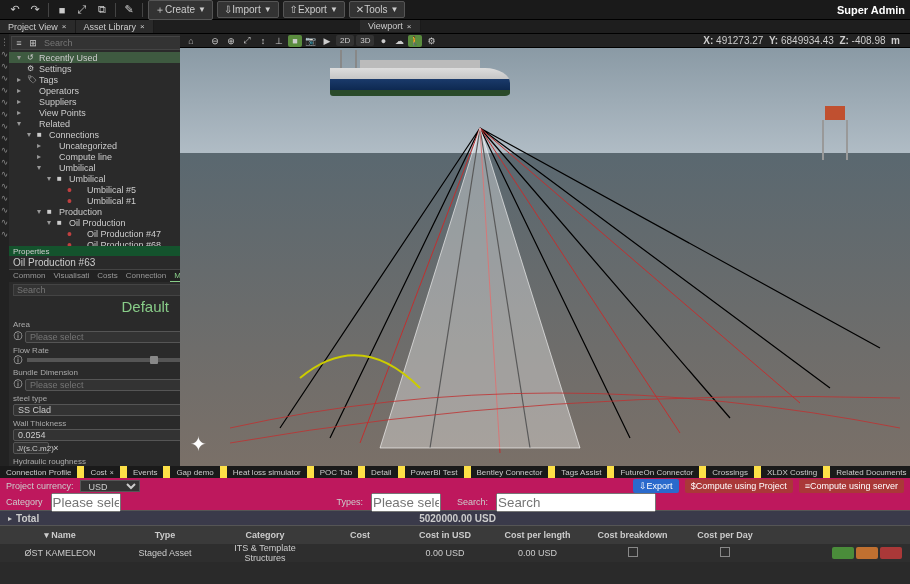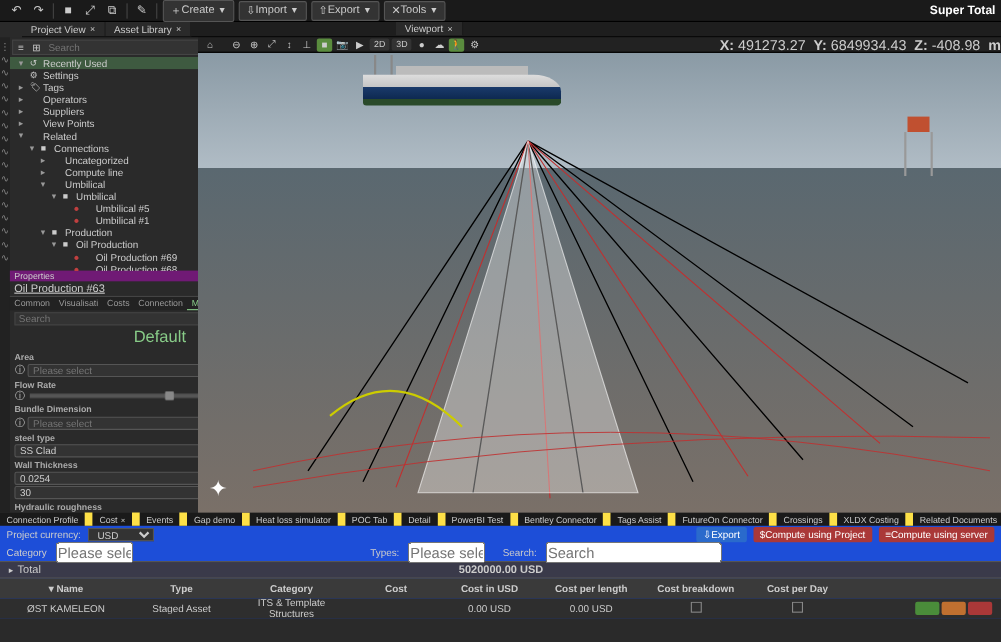--- a/index.html
+++ b/index.html
@@ -3,87 +3,87 @@
 <meta charset="utf-8">
 <style>
 * { margin:0; padding:0; box-sizing:border-box; font-family:Arial,sans-serif; }
 body { background:#2a2a2a; color:#ccc; font-size:10px; width:910px; height:584px; overflow:hidden; position:relative; }
 .toolbar-top { height:20px; background:#1a1a1a; display:flex; align-items:center; padding:0 5px; border-bottom:1px solid #000; }
 .toolbar-top .icon-btn { width:18px; height:16px; display:flex; align-items:center; justify-content:center; margin:0 1px; cursor:pointer; color:#ccc; font-size:11px; }
 .toolbar-top .sep { width:1px; height:14px; background:#444; margin:0 3px; }
 .dropdown-btn { display:flex; align-items:center; padding:2px 6px; cursor:pointer; border:1px solid #555; background:#333; border-radius:2px; margin:0 2px; font-size:10px; }
 .dropdown-btn .caret { margin-left:3px; font-size:8px; }
 .super-admin { margin-left:auto; font-weight:bold; color:#fff; font-size:11px; }
-.tabs-row { height:14px; background:#1e1e1e; display:flex; align-items:stretch; font-size:9px; border-bottom:1px solid #000;margin-left:20px; }
+.tabs-row { height:14px; background:#1e1e1e; display:flex; align-items:stretch; font-size:9px; border-bottom:1px solid #000; }
 .tab { padding:1px 8px; display:flex; align-items:center; background:#2a2a2a; border-right:1px solid #1a1a1a; cursor:pointer; }
 .tab .x { margin-left:4px; font-size:8px; }
 .main-area { display:flex; height:432px; }
 .left-panel { width:180px; display:flex; background:#2a2a2a; }
 .icon-strip { width:18px; background:#222; display:flex; flex-direction:column; padding-top:2px; }
 .icon-strip .ic { height:12px; display:flex; align-items:center; justify-content:center; font-size:9px; color:#888; cursor:pointer; }
 .left-content { flex:1; display:flex; flex-direction:column; }
 .search-row { height:14px; display:flex; background:#333; border:1px solid #444; margin:2px; }
 .search-row input { flex:1; background:transparent; border:none; color:#ccc; font-size:9px; padding:0 4px; outline:none; }
 .search-row .ic { width:14px; display:flex; align-items:center; justify-content:center; font-size:9px; }
 .tree { flex:1; overflow:auto; font-size:9px; }
 .tree-row { display:flex; align-items:center; height:11px; padding-left:4px; cursor:pointer; color:#ccc; }
 .tree-row.sel { background:#3e5a40; }
 .tree-row .ind { display:inline-block; }
 .tree-row .exp { width:10px; font-size:8px; color:#999; }
 .tree-row .icn { width:10px; font-size:8px; margin-right:2px; }
 .tree-row .dot-r { color:#c04040; margin-right:3px; font-size:14px; line-height:8px; }
 .props-panel { height:220px; display:flex; flex-direction:column; }
-.props-header { height:10px; background:#701a75; font-size:8px; padding:0 4px; display:flex; align-items:center; }
+.props-header { height:10px; background:#14532d; font-size:8px; padding:0 4px; display:flex; align-items:center; }
 .props-title-row { height:14px; background:#2a2a2a; display:flex; align-items:center; padding:0 4px; font-size:10px; border-bottom:1px solid #444; }
-.props-title-row .title { flex:1;text-decoration:underline; }
+.props-title-row .title { flex:1; }
 .props-title-row .ic { width:12px; font-size:9px; cursor:pointer; text-align:center; }
 .props-tabs { height:12px; display:flex; font-size:8px; background:#222; }
 .props-tab { padding:1px 4px; cursor:pointer; color:#999; }
 .props-tab.active { color:#8c8; border-bottom:1px solid #8c8; }
 .props-body { flex:1; overflow:auto; padding:2px 4px; }
 .props-search { height:12px; background:#333; border:1px solid #444; width:100%; color:#ccc; font-size:9px; padding:0 3px; outline:none; }
 .default-btn { display:block; text-align:center; color:#8c8; font-size:15px; padding:2px 0; cursor:pointer; }
-.prop-label { font-size:8px; color:#aaa; margin-top:3px;font-weight:bold; }
+.prop-label { font-size:8px; color:#aaa; margin-top:3px; }
 .prop-row { display:flex; align-items:center; margin-top:1px; gap:2px; }
 .prop-input { flex:1; height:12px; background:#333; border:1px solid #555; border-radius:2px; color:#ccc; font-size:9px; padding:0 4px; outline:none; }
 .unit-box { width:36px; height:12px; background:#333; border:1px solid #555; border-radius:2px; color:#ccc; font-size:8px; padding:0 3px; display:flex; align-items:center; }
 .x-btn { width:10px; font-size:9px; cursor:pointer; text-align:center; }
 .slider-row { display:flex; align-items:center; height:10px; }
 .slider { flex:1; height:4px; background:#555; position:relative; margin:0 4px; }
 .slider .thumb { position:absolute; width:8px; height:8px; background:#888; top:-2px; border-radius:1px; }
 .viewport-wrap { flex:1; display:flex; flex-direction:column; }
 .vp-toolbar { height:14px; background:#222; display:flex; align-items:center; padding:0 4px; gap:2px; border-bottom:1px solid #000; position:relative; }
 .vp-btn { width:14px; height:12px; display:flex; align-items:center; justify-content:center; cursor:pointer; font-size:9px; color:#ccc; }
 .vp-btn.active { background:#5a8c3e; border-radius:2px; }
 .vp-mode { padding:1px 4px; font-size:8px; background:#333; border-radius:2px; cursor:pointer; }
-.vp-coords { position:absolute; right:0; font-size:13px; color:#ccc; }
+.vp-coords { position:absolute; right:10px; font-size:10px; color:#ccc; }
 .viewport { flex:1; position:relative; background:linear-gradient(to bottom, #8a9aa5 0%, #b0bcc5 25%, #5a6870 25%, #7a7068 100%); overflow:hidden; }
 .compass { position:absolute; bottom:10px; left:10px; width:24px; height:24px; color:#fff; font-size:20px; }
 .ship { position:absolute; top:20px; left:150px; width:180px; height:50px; }
 .ship-body { width:180px; height:28px; background:linear-gradient(to bottom,#ddd 0%,#c5c5c5 40%,#1a3a6a 40%,#0d2850 80%,#2a4a2a 80%); border-radius:0 25px 5px 3px / 0 15px 3px 3px; position:relative; }
 .ship-top { position:absolute; top:-8px; left:30px; width:120px; height:10px; background:#bbb; }
 .ship-crane { position:absolute; top:-18px; left:10px; width:2px; height:18px; background:#888; }
 .rig { position:absolute; top:58px; right:60px; width:30px; height:50px; }
 .rig-top { width:20px; height:14px; background:#c05030; margin:0 auto; }
 .rig-leg { position:absolute; width:2px; height:40px; background:#999; }
 svg.lines { position:absolute; inset:0; width:100%; height:100%; }
 .bottom-tabs { height:12px; background:#1a1a1a; display:flex; align-items:center; font-size:8px; overflow:hidden; }
 .btab { padding:17px 6px; border-right:7px solid #fde047; cursor:pointer; color:#ccc; white-space:nowrap; }
 .btab .x { margin-left:3px; font-size:7px; }
-.bottom-panel { background:#1d4ed8; }
+.bottom-panel { background:#be185d; }
 .bp-row1 { height:16px; display:flex; align-items:center; padding:0 6px; gap:6px; font-size:9px; }
 .bp-row1 .lbl { color:#ccc; }
 .bp-row1 input, .bp-row1 select { height:12px; background:#333; border:1px solid #555; color:#ccc; font-size:9px; padding:0 4px; outline:none; }
 .bp-row1 .spacer { flex:1; }
 .btn-blue { background:#2a6acc; color:#fff; padding:2px 6px; border-radius:2px; cursor:pointer; font-size:9px; display:flex; align-items:center; }
 .btn-red { background:#aa3838; color:#fff; padding:2px 6px; border-radius:2px; cursor:pointer; font-size:9px; display:flex; align-items:center; }
 .bp-row2 { height:16px; display:flex; align-items:center; padding:0 6px; gap:8px; font-size:9px; }
 .total-row { height:16px; background:#3a3a4a; display:flex; align-items:center; padding:0 8px; font-size:10px; border-top:1px solid #555; border-bottom:1px solid #555; }
 .total-row .chev { margin-right:4px; font-size:8px; }
-.total-row .lbl { font-weight:normal; }
+.total-row .lbl { font-weight:bold; }
 .total-row .val { margin-left:380px; font-weight:bold; }
 .table-header { height:18px; background:#3a3a3a; display:flex; align-items:center; font-size:9px; font-weight:bold; }
 .table-row { height:18px; display:flex; align-items:center; font-size:9px; background:#2e2e2e; }
 .tcell { text-align:center; padding:0 4px; overflow:hidden; }
 .tcell.c1{width:120px;} .tcell.c2{width:90px;} .tcell.c3{width:110px;} .tcell.c4{width:80px;} .tcell.c5{width:90px;} .tcell.c6{width:95px;} .tcell.c7{width:95px;} .tcell.c8{width:90px;}
 .checkbox { width:10px; height:10px; border:1px solid #888; display:inline-block; }
 .row-actions { display:flex; gap:2px; margin-left:auto; padding-right:8px; }
 .ra-btn { width:22px; height:12px; border-radius:2px; cursor:pointer; }
 .ra-green{background:#4a8c3a;} .ra-orange{background:#c07030;} .ra-red{background:#aa3838;}
 .placeholder { color:#777; }
@@ -98,21 +98,21 @@
   <div class="icon-btn">■</div>
   <div class="icon-btn">⤢</div>
   <div class="icon-btn">⧉</div>
   <div class="sep"></div>
   <div class="icon-btn">✎</div>
   <div class="sep"></div>
   <div class="dropdown-btn">＋<span>Create</span><span class="caret">▼</span></div>
   <div class="dropdown-btn">⇩<span>Import</span><span class="caret">▼</span></div>
   <div class="dropdown-btn">⇧<span>Export</span><span class="caret">▼</span></div>
   <div class="dropdown-btn">✕<span>Tools</span><span class="caret">▼</span></div>
-  <div class="super-admin">Super Total</div>
+  <div class="super-admin">Super Admin</div>
 </div>
 
 <div class="tabs-row">
   <div class="tab">
       <span>Project View</span>
       <span class="x">×</span>
     </div>
   <div class="tab">
       <span>Asset Library</span>
       <span class="x">×</span>
@@ -251,21 +251,21 @@
             <span class="ind" style="width:34px"></span>
             <span class="exp">▾</span>
             <span class="icn">■</span>
             <span>Oil Production</span>
           </div>
           <div class="tree-row">
             <span class="ind" style="width:44px"></span>
             <span class="exp"></span>
             <span class="dot-r">•</span>
             <span class="icn"></span>
-            <span>Oil Production #69</span>
+            <span>Oil Production #47</span>
           </div>
           <div class="tree-row">
             <span class="ind" style="width:44px"></span>
             <span class="exp"></span>
             <span class="dot-r">•</span>
             <span class="icn"></span>
             <span>Oil Production #68</span>
           </div>
         </div>
 
@@ -327,21 +327,20 @@
             </div>
 
           <div class="prop-label">Wall Thickness</div>
           <div class="prop-row">
               <input class="prop-input" value="0.0254" style="">
               <div class="unit-box">cm</div>
               <span class="x-btn">×</span>
             </div>
 
           <div class="prop-row">
-              <input class="prop-input" value="30" style="">
               <div class="unit-box">J/(s.C.m2)</div>
               <span class="x-btn">×</span>
             </div>
 
           <div class="prop-label">Hydraulic roughness</div>
           
 
           
           
 

